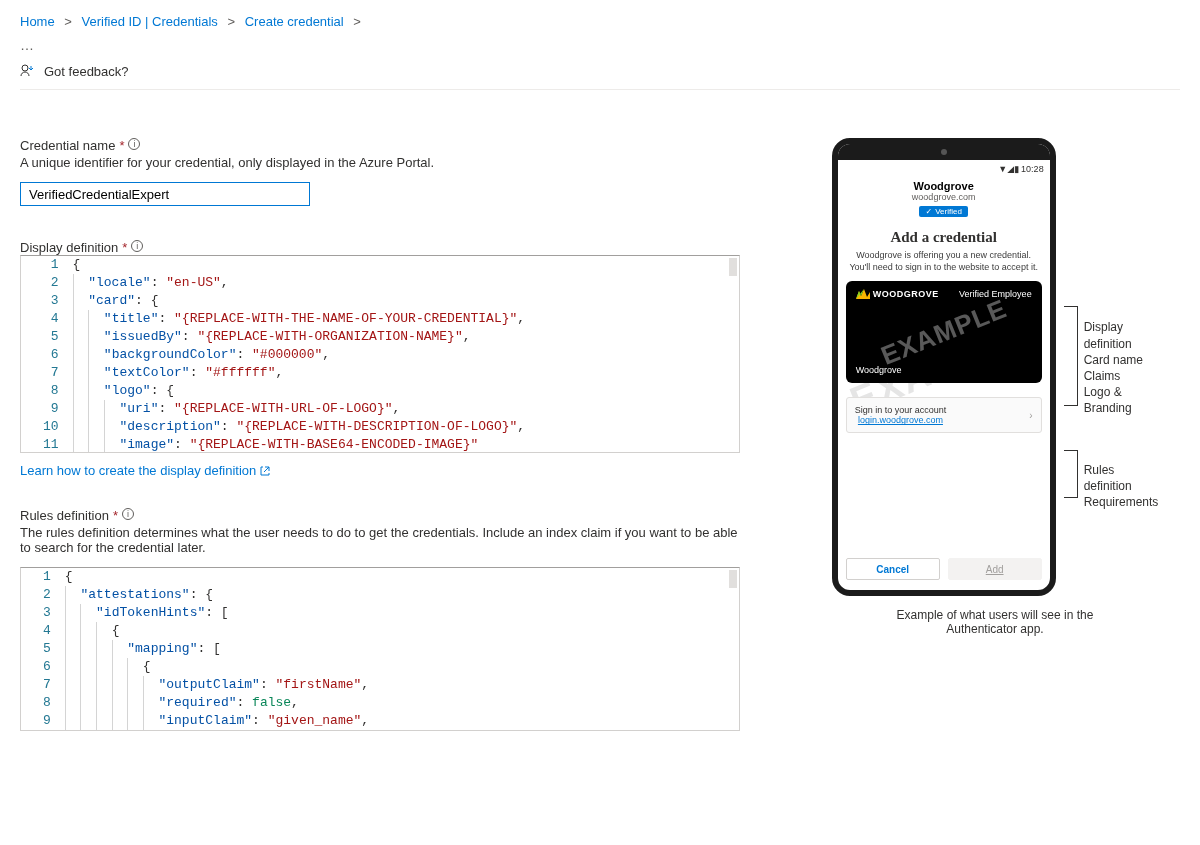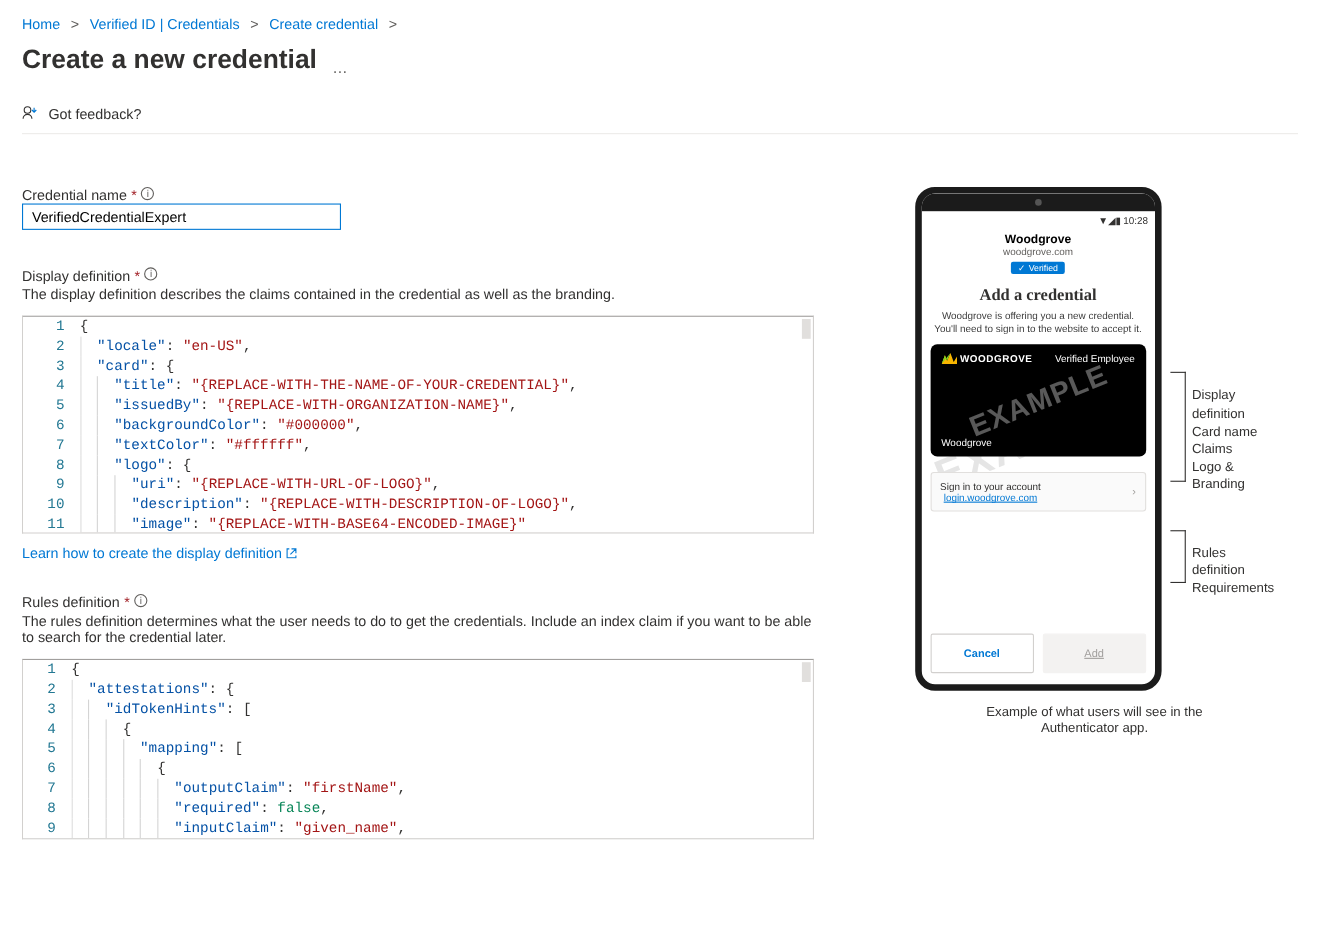--- a/index.html
+++ b/index.html
@@ -56,21 +56,21 @@
   .card-preview .logo-mark{ display:flex; align-items:center; gap:3px; font-weight:600; letter-spacing:0.5px;}
   .wmark{ width:14px; height:10px; display:inline-block;}
   .card-preview .issuer{ position:absolute; bottom:8px; left:10px; font-size:9px;}
   .watermark{ position:absolute; inset:0; display:flex; align-items:center; justify-content:center; font-size:26px; font-weight:700; color:#fff; opacity:0.35; transform:rotate(-22deg); letter-spacing:1px; pointer-events:none;}
   .signin-row{ margin:14px 8px 0 8px; border:1px solid #e1dfdd; background:#fafafa; border-radius:3px; padding:7px 8px; display:flex; justify-content:space-between; align-items:center;}
   .signin-row .txt{ text-align:center;}
   .signin-row .t1{ font-size:9px; color:#323130;}
   .signin-row .t2{ font-size:9px; color:#0078d4;text-decoration:underline;}
   .chev{ color:#a19f9d; font-size:10px;}
   .phone-buttons{ position:absolute; bottom:10px; left:8px; right:8px; display:flex; gap:8px;}
-  .phone-buttons button{ flex:1; height:36px; font-size:10px; border:1px solid #d2d0ce; background:#fff; border-radius:2px; cursor:pointer;}
+  .phone-buttons button{ flex:1; height:22px; font-size:10px; border:1px solid #d2d0ce; background:#fff; border-radius:2px; cursor:pointer;}
   .btn-cancel{ color:#0078d4; font-weight:600;}
   .btn-add{ color:#a19f9d; background:#f3f2f1 !important; border-color:#f3f2f1 !important;text-decoration:underline;}
   .example-overlay{ position:absolute; top:48%; left:50%; transform:translate(-50%,-50%) rotate(-22deg); font-size:38px; font-weight:700; color:#e5e5e5; letter-spacing:2px; pointer-events:none; z-index:0;}
   .phone-inner-relative{position:relative; flex:1;}
   .phone-content-stack{position:relative; z-index:1; height:100%;}
   .caption { font-size:12px; color:#323130; text-align:center; max-width:224px;}
 
   
   .annot-col{ display:flex; flex-direction:column; justify-content:flex-start; padding-top:164px; font-size:12px; color:#323130;}
   .annot-group{ display:flex; align-items:center; gap:6px;}
@@ -84,21 +84,20 @@
 <div class="breadcrumb">
   <a href="#">Home</a>
   <span class="sep">&gt;</span>
   <a href="#">Verified ID | Credentials</a>
   <span class="sep">&gt;</span>
   <a href="#">Create credential</a>
   <span class="sep">&gt;</span>
 </div>
 
 <div class="page-title-row">
-  <h1 class="page-title">Create a new credential</h1>
   <span class="ellipsis">…</span>
 </div>
 
 <div class="toolbar">
   <svg class="icon" viewBox="0 0 16 16" fill="none" stroke="#323130" stroke-width="1">
     <circle cx="5" cy="5" r="3"></circle>
       <path d="M1 13c0-2.2 1.8-4 4-4s4 1.8 4 4"></path>
     <path d="M11 3v4M13 5l-2 2-2-2" stroke="#0078d4"></path>
   </svg>
   <span>Got feedback?</span>
@@ -106,30 +105,30 @@
 
 <div class="content">
   <div class="left-col">
 
     <div class="form-group">
       <div class="field-label">
         <span>Credential name</span>
         <span class="req">*</span>
         <span class="info-icon">i</span>
       </div>
+      <div class="field-help">A unique identifier for your credential, only displayed in the Azure Portal.</div>
       <input type="text" class="text-input" value="VerifiedCredentialExpert" style="">
     </div>
 
     <div class="form-group" style="margin-bottom:10px;">
       <div class="field-label">
         <span>Display definition</span>
         <span class="req">*</span>
         <span class="info-icon">i</span>
       </div>
-      <div class="field-help">The display definition describes the claims contained in the credential as well as the branding.</div>
       <div class="code-editor">
         <div class="mini-map"></div>
         <div class="gutter" id="display-gutter">
             <div>1</div>
             <div>2</div>
             <div>3</div>
             <div>4</div>
             <div>5</div>
             <div>6</div>
             <div>7</div>

